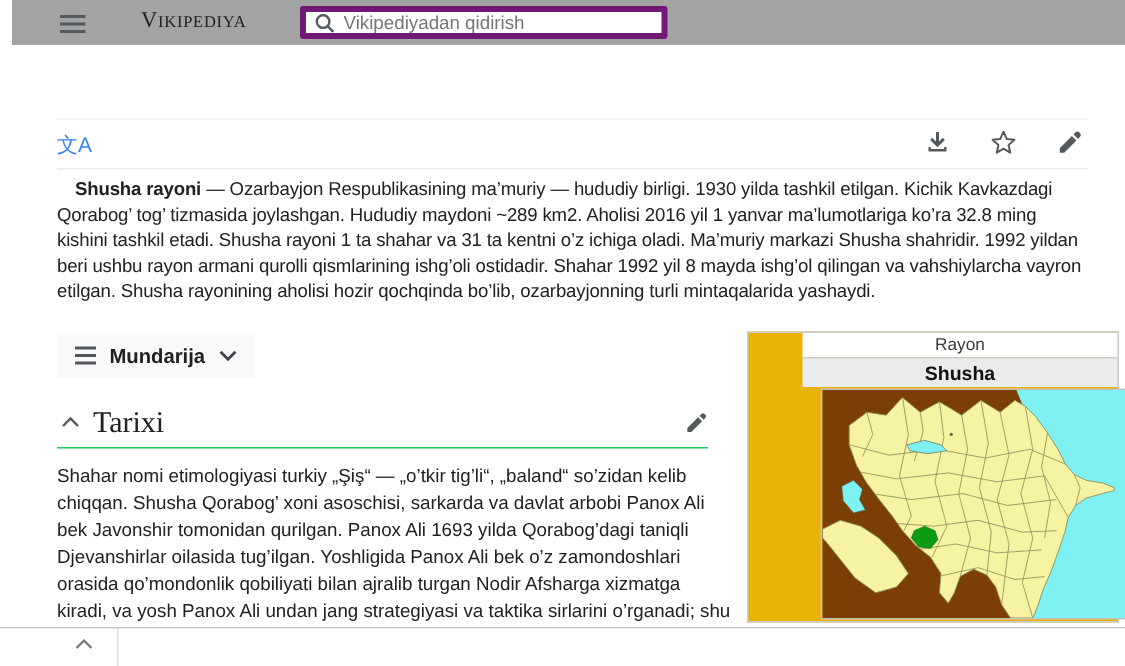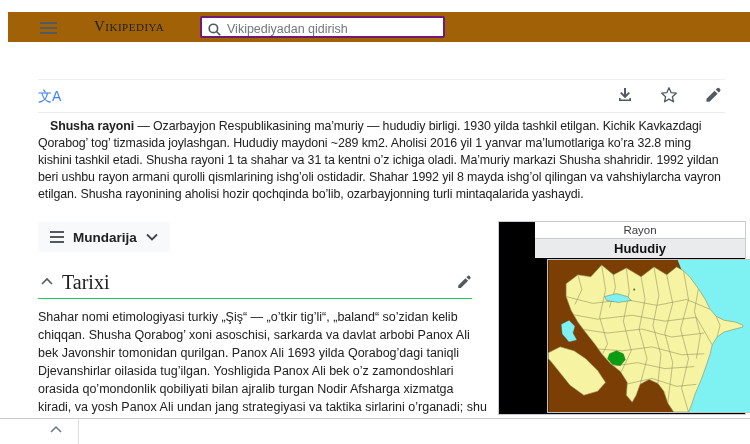--- a/index.html
+++ b/index.html
@@ -2,29 +2,29 @@
 <html><head>
 <meta charset="utf-8">
 <style>
   * { margin:0; padding:0; box-sizing:border-box; }
   html,body { background:#ffffff; }
   .page {
     position:relative; width:750px; height:444px; overflow:hidden;
     background:#ffffff; font-family:"Liberation Sans", sans-serif; color:#202122;
   }
   
-  .header { position:absolute; left:8px; top:12px; width:742px; height:30px; background:#a16207; }
+  .header { position:absolute; left:8px; top:0; width:742px; height:30px; background:#a3a3a3; }
   .hamburger { position:absolute; left:28px; top:6px; width:26px; height:19px; cursor:pointer;
     display:flex; flex-direction:column; justify-content:center; gap:3px; }
   .hamburger span { display:block; width:17px; height:2px; background:#54595d; margin-left:4px; }
   .logo { position:absolute; left:86px; top:6px; font-family:"Liberation Serif", serif;
     font-variant:small-caps; font-size:15px; letter-spacing:.5px; color:#202122; cursor:pointer; }
   .searchbox { position:absolute; left:192px; top:4px; width:245px; height:22px;
-    background:#ffffff; border:2px solid #701a75; border-radius:2px;
-    display:flex; align-items:flex-end; padding:0 6px; }
+    background:#ffffff; border:4px solid #701a75; border-radius:2px;
+    display:flex; align-items:center; padding:0 6px; }
   .searchbox svg { flex:0 0 auto; }
   .searchbox input { border:none; outline:none; background:transparent; width:100%;
     font-size:12.5px; color:#202122; margin-left:6px; font-family:"Liberation Sans", sans-serif; }
   .searchbox input::placeholder { color:#72777d; opacity:1; }
   
   .page-title { position:absolute; left:38px; top:44px; font-family:"Liberation Serif", serif;
     font-size:23px; font-weight:400; color:#202122; }
   .hr1 { position:absolute; left:38px; top:79px; width:687px; height:0; border-top:1px solid #eef0f2; }
   .lang-tool { position:absolute; left:38px; top:88px; font-size:14px; color:#3b82f6; cursor:pointer; }
   .tool-icons { position:absolute; right:28px; top:86px; display:flex; gap:26px; }
@@ -43,21 +43,21 @@
   .listicon span { width:14px; height:2px; background:#54595d; }
   
   .sec-head { position:absolute; left:38px; top:266px; width:434px; height:33px;
     border-bottom:1px solid #22c55e; display:flex; align-items:center; }
   .sec-head .collapse { width:18px; height:14px; cursor:pointer; margin-right:6px; }
   .sec-head h2 { font-family:"Liberation Serif", serif; font-size:20px; font-weight:400; color:#202122; }
   .sec-head .edit { margin-left:auto; width:16px; height:16px; cursor:pointer; }
   .sec-body { position:absolute; left:38px; top:308px; width:452px; height:109px; overflow:hidden;
     font-size:12.5px; line-height:18px; color:#202122; }
   
-  .infobox { position:absolute; left:498px; top:221px; width:248px; background:#000000;
+  .infobox { position:absolute; left:498px; top:221px; width:248px; background:#eab308;
     border:1px solid #c8ccd1; font-size:12px;padding-left:36px; }
   .infobox .row-type { height:17px; line-height:16px; text-align:center; color:#3a3c3e;
     font-size:11.5px; border-bottom:1px solid #c8ccd1; background:#fff; }
   .infobox .row-name { height:19px; line-height:19px; text-align:center; font-weight:bold;
     font-size:13px; color:#111; background:#eaebed; }
   .infobox .mapwrap { padding:1px 0 1px 12px; }
   .infobox svg.map { display:block; border:1px solid #c2c2c2; cursor:pointer; }
   
   .bottom-line { position:absolute; left:0; top:418px; width:750px; height:0; border-top:1px solid #c8ccd1; }
   .bottom-caret { position:absolute; left:48px; top:423px; width:16px; height:14px; cursor:pointer; }
@@ -122,21 +122,21 @@
     <h2>Tarixi</h2>
     <svg class="edit" viewBox="0 0 18 18">
       <path d="M15.6 2.4a1.9 1.9 0 0 0-2.7 0l-1.2 1.2 3 3 1.2-1.2a1.9 1.9 0 0 0 0-2.7zM2.5 12.8V15.8h3l8.1-8.1-3-3z" fill="#54595d"></path>
     </svg>
   </div>
 
   <p class="sec-body">Shahar nomi etimologiyasi turkiy „Şiş“ — „o’tkir tig’li“, „baland“ so’zidan kelib chiqqan. Shusha Qorabog’ xoni asoschisi, sarkarda va davlat arbobi Panox Ali bek Javonshir tomonidan qurilgan. Panox Ali 1693 yilda Qorabog’dagi taniqli Djevanshirlar oilasida tug’ilgan. Yoshligida Panox Ali bek o’z zamondoshlari orasida qo’mondonlik qobiliyati bilan ajralib turgan Nodir Afsharga xizmatga kiradi, va yosh Panox Ali undan jang strategiyasi va taktika sirlarini o’rganadi; shu yerda u davlat boshqaruvi sohasida bilimga</p>
 
   <div class="infobox">
     <div class="row-type">Rayon</div>
-    <div class="row-name">Hududiy</div>
+    <div class="row-name">Shusha</div>
     <div class="mapwrap">
       <svg class="map" width="205" height="154" viewBox="0 0 205 154">
 
         <rect x="0" y="0" width="205" height="154" fill="#7B3E05"></rect>
 
         <path d="M131,0 L205,0 L205,154 L138,154 L139,20 Z" fill="#7EF2F2"></path>
 
         <path id="country" d="M18,24 L30,15 L43,17 L54,5 L66,15 L79,8 L94,17 L107,7 L120,15 L130,7 L137,11 L144,18 L152,29 L159,40 L164,50 L170,57 L178,61 L190,63 L197,66 L197,68 L189,70 L178,73 L171,78 L166,86 L164,95 L160,107 L155,121 L149,135 L145,147 L142,154 L127,154 L121,145 L117,133 L111,125 L102,121 L93,126 L89,137 L85,144 L79,137 L80,124 L73,113 L63,105 L54,95 L47,85 L39,75 L30,63 L23,51 L18,37 Z" fill="#F6F3A2" stroke="#8C8C5A" stroke-width="0.6"></path>
 
         <path d="M0,94 L12,88 L26,92 L38,100 L50,112 L58,124 L50,133 L36,137 L22,127 L10,112 L2,102 L0,100 Z" fill="#F6F3A2" stroke="#8C8C5A" stroke-width="0.6"></path>

